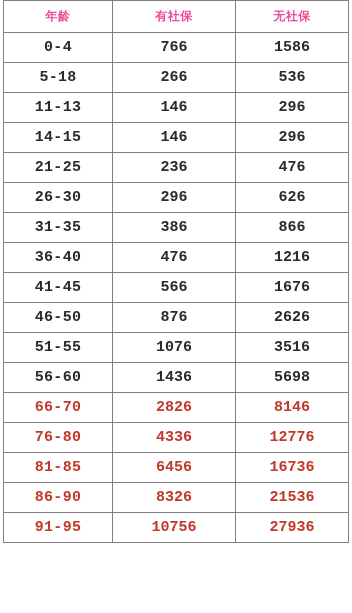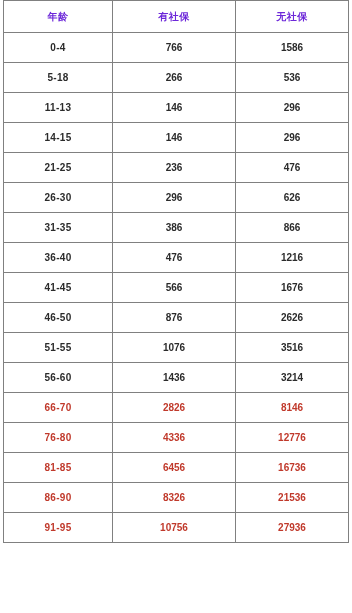--- a/index.html
+++ b/index.html
@@ -31,28 +31,28 @@
     padding: 0;
     height: 29px;
     line-height: 29px;
     color: #2b2b2b;
   }
   #price-table thead th {
     height: 31px;
     line-height: 31px;
     font-family: "DejaVu Sans", "Liberation Sans", sans-serif;
     font-weight: bold;
-    font-size: 10px;
+    font-size: 12px;
     letter-spacing: 0.5px;
-    color: #6d28d9;
+    color: #ec4899;
   }
   #price-table tbody td {
-    font-family: Liberation Sans, sans-serif;
+    font-family: Liberation Mono, monospace;
     font-weight: bold;
-    font-size: 10px;
+    font-size: 15px;
   }
   #price-table tbody tr.highlight td {
     color: #c0392b;
   }
   #price-table tbody td.col-age {
     letter-spacing: 0.3px;
   }
 </style>
 </head>
 <body>
@@ -122,21 +122,21 @@
         <td>2626</td>
       </tr>
       <tr>
         <td class="col-age">51-55</td>
         <td>1076</td>
         <td>3516</td>
       </tr>
       <tr>
         <td class="col-age">56-60</td>
         <td>1436</td>
-        <td>3214</td>
+        <td>5698</td>
       </tr>
       <tr class="highlight">
         <td class="col-age">66-70</td>
         <td>2826</td>
         <td>8146</td>
       </tr>
       <tr class="highlight">
         <td class="col-age">76-80</td>
         <td>4336</td>
         <td>12776</td>

